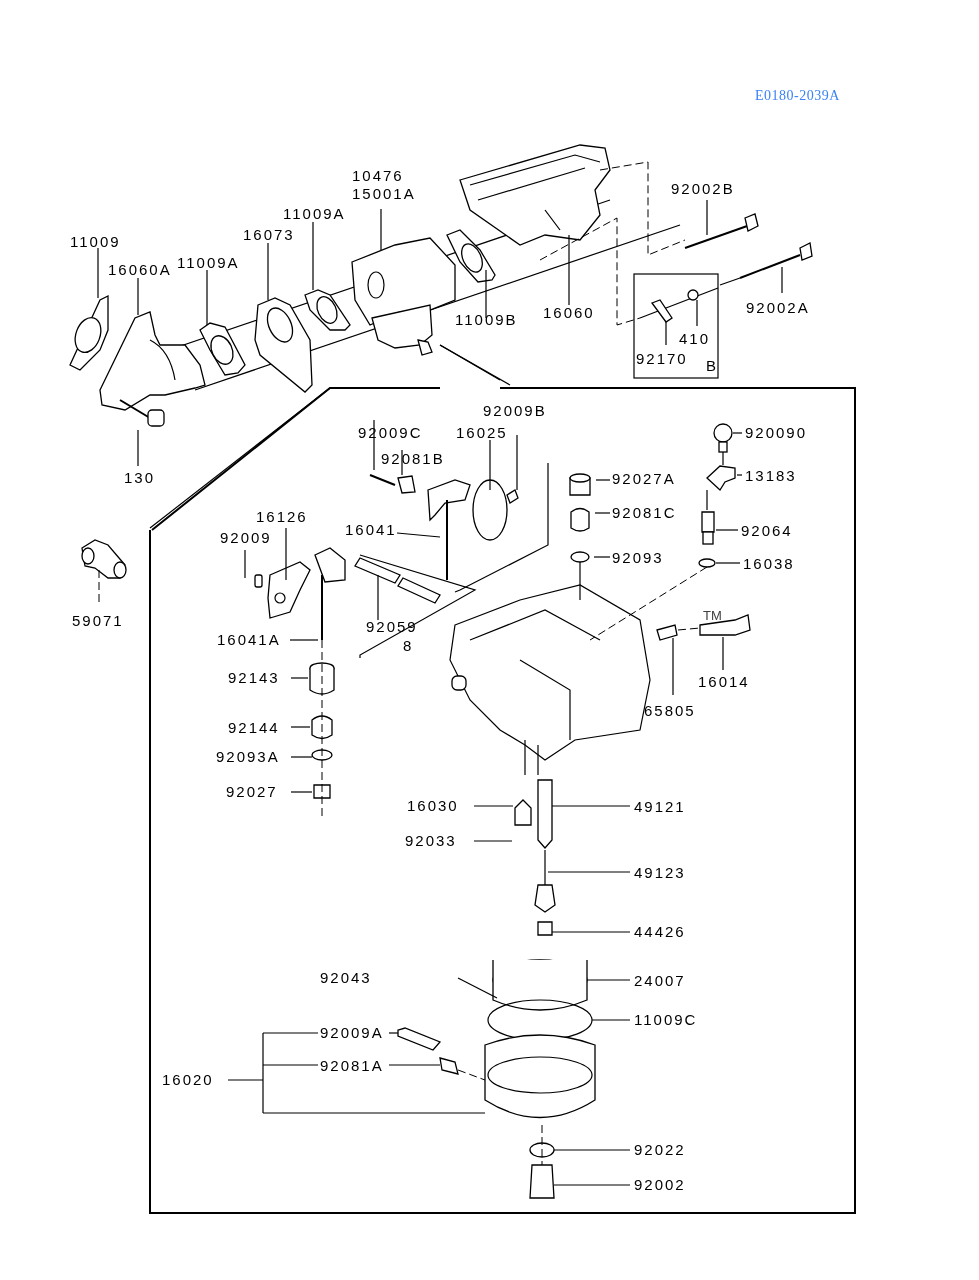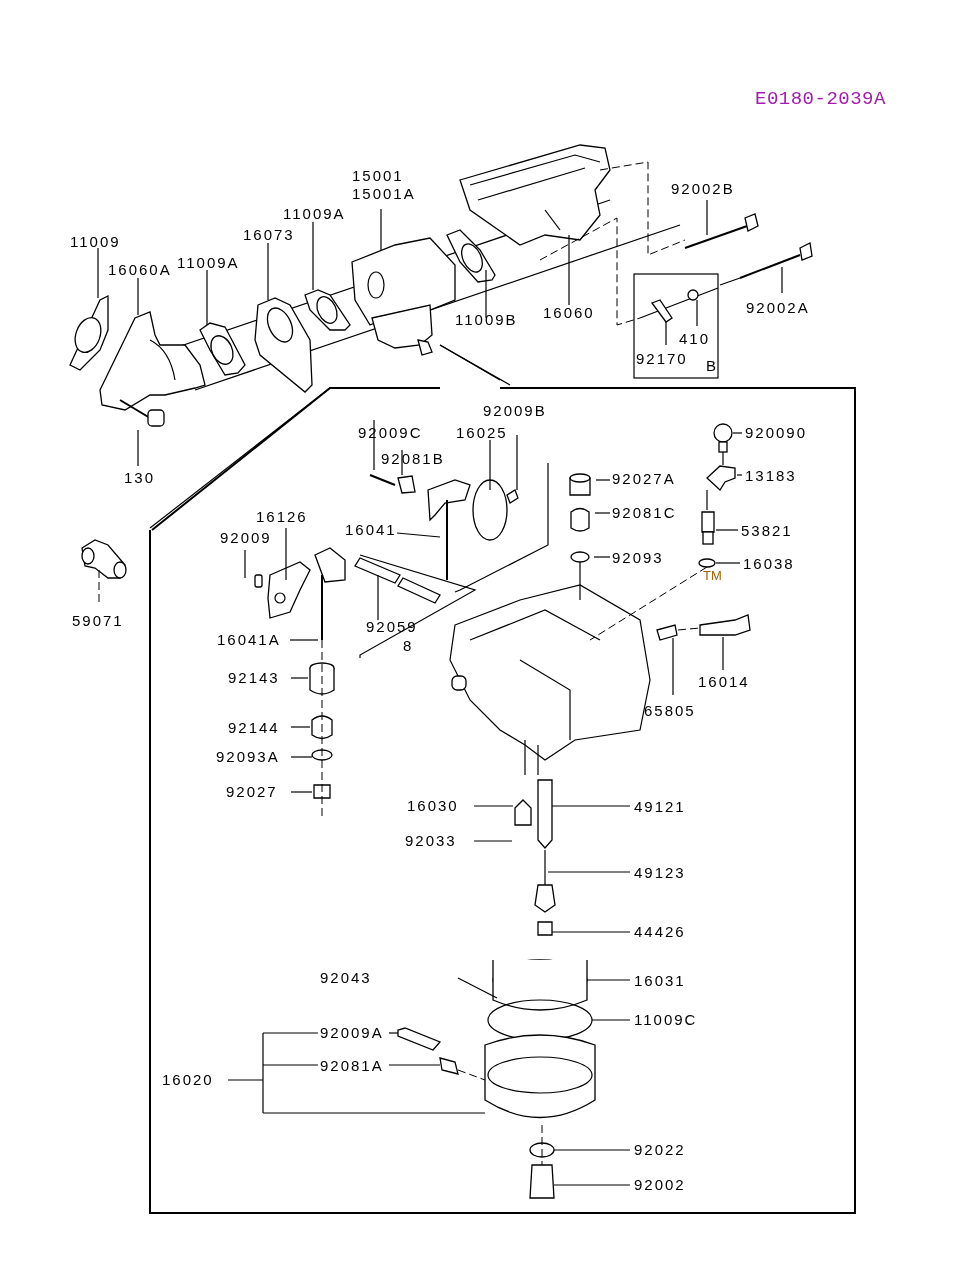--- a/index.html
+++ b/index.html
@@ -1,25 +1,25 @@
 <!DOCTYPE html>
 <html><head>
 <meta charset="utf-8">
 <style>
   html,body{margin:0;padding:0;background:#ffffff;}
   #canvas{position:relative;width:979px;height:1280px;background:#ffffff;overflow:hidden;
     font-family:"DejaVu Sans Mono","Liberation Mono",monospace;color:#000;}
   svg#art{position:absolute;left:0;top:0;width:979px;height:1280px;}
   .lbl{position:absolute;font-family:"Liberation Sans","DejaVu Sans",sans-serif;font-size:15px;
     letter-spacing:2px;line-height:1;white-space:nowrap;color:#000;}
-  .code{position:absolute;left:755px;top:88px;font-family:Liberation Mono, monospace;
-    font-size:19px;letter-spacing:0.5px;color:#a21caf;}
+  .code{position:absolute;left:755px;top:88px;font-family:Liberation Serif, serif;
+    font-size:14px;letter-spacing:0.5px;color:#3b82f6;}
   .wm{position:absolute;left:250px;top:590px;font-family:"Liberation Serif","DejaVu Serif",serif;
     font-size:96px;font-weight:bold;color:#c8c8c8;opacity:0.75;letter-spacing:2px;line-height:1;}
-  .tm{position:absolute;left:703px;top:568px;font-family:"Liberation Sans",sans-serif;font-size:13px;color:#a16207;text-align:right;}
+  .tm{position:absolute;left:703px;top:608px;font-family:"Liberation Sans",sans-serif;font-size:13px;color:#404040;text-align:right;}
   .stroke{stroke:#000;fill:none;stroke-width:1.2;}
   .thick{stroke:#000;fill:none;stroke-width:2;}
   .part{stroke:#000;fill:#fff;stroke-width:1.3;}
   .dash{stroke:#000;fill:none;stroke-width:1;stroke-dasharray:8 4;}
 </style>
 </head>
 <body>
 
 <div id="canvas">
 
@@ -264,21 +264,21 @@
 
   <div class="tm">TM</div>
 
   <div class="code">E0180-2039A</div>
 
   <div class="lbl" style="left:70px;top:234px">11009</div>
   <div class="lbl" style="left:108px;top:262px">16060A</div>
   <div class="lbl" style="left:177px;top:255px">11009A</div>
   <div class="lbl" style="left:243px;top:227px">16073</div>
   <div class="lbl" style="left:283px;top:206px">11009A</div>
-  <div class="lbl" style="left:352px;top:168px">15001</div>
+  <div class="lbl" style="left:352px;top:168px">10476</div>
   <div class="lbl" style="left:352px;top:186px">15001A</div>
   <div class="lbl" style="left:455px;top:312px">11009B</div>
   <div class="lbl" style="left:543px;top:305px">16060</div>
   <div class="lbl" style="left:671px;top:181px">92002B</div>
   <div class="lbl" style="left:746px;top:300px">92002A</div>
   <div class="lbl" style="left:679px;top:331px">410</div>
   <div class="lbl" style="left:636px;top:351px">92170</div>
   <div class="lbl" style="left:706px;top:358px">B</div>
   <div class="lbl" style="left:124px;top:470px">130</div>
   <div class="lbl" style="left:72px;top:613px">59071</div>
@@ -295,32 +295,32 @@
   <div class="lbl" style="left:403px;top:638px">8</div>
   <div class="lbl" style="left:228px;top:670px">92143</div>
   <div class="lbl" style="left:228px;top:720px">92144</div>
   <div class="lbl" style="left:216px;top:749px">92093A</div>
   <div class="lbl" style="left:226px;top:784px">92027</div>
 
   <div class="lbl" style="left:745px;top:425px">920090</div>
   <div class="lbl" style="left:745px;top:468px">13183</div>
   <div class="lbl" style="left:612px;top:471px">92027A</div>
   <div class="lbl" style="left:612px;top:505px">92081C</div>
-  <div class="lbl" style="left:741px;top:523px">53821</div>
+  <div class="lbl" style="left:741px;top:523px">92064</div>
   <div class="lbl" style="left:612px;top:550px">92093</div>
   <div class="lbl" style="left:743px;top:556px">16038</div>
   <div class="lbl" style="left:698px;top:674px">16014</div>
   <div class="lbl" style="left:644px;top:703px">65805</div>
 
   <div class="lbl" style="left:407px;top:798px">16030</div>
   <div class="lbl" style="left:634px;top:799px">49121</div>
   <div class="lbl" style="left:405px;top:833px">92033</div>
   <div class="lbl" style="left:634px;top:865px">49123</div>
   <div class="lbl" style="left:634px;top:924px">44426</div>
   <div class="lbl" style="left:320px;top:970px">92043</div>
-  <div class="lbl" style="left:634px;top:973px">16031</div>
+  <div class="lbl" style="left:634px;top:973px">24007</div>
   <div class="lbl" style="left:634px;top:1012px">11009C</div>
   <div class="lbl" style="left:320px;top:1025px">92009A</div>
   <div class="lbl" style="left:320px;top:1058px">92081A</div>
   <div class="lbl" style="left:162px;top:1072px">16020</div>
   <div class="lbl" style="left:634px;top:1142px">92022</div>
   <div class="lbl" style="left:634px;top:1177px">92002</div>
 </div>
 
 </body></html>

